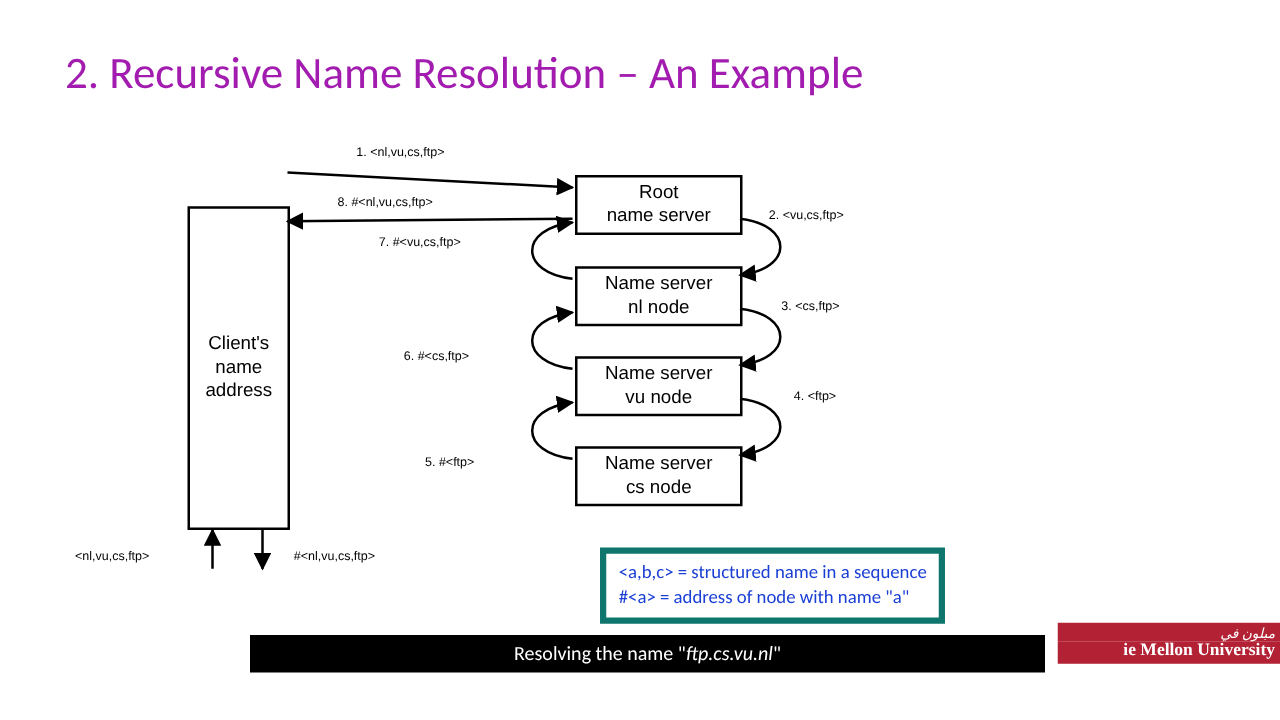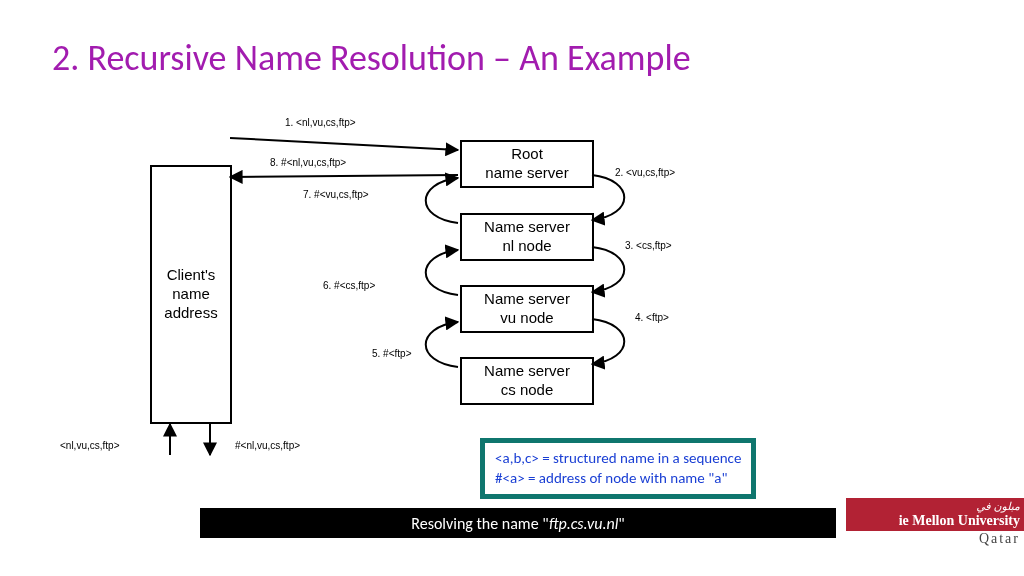--- a/index.html
+++ b/index.html
@@ -127,21 +127,21 @@
 cs node</span>
   </div>
 
   <span class="lbl" style="left:225px; top:12px;">1. &lt;nl,vu,cs,ftp&gt;</span>
   <span class="lbl" style="left:210px; top:52px;">8. #&lt;nl,vu,cs,ftp&gt;</span>
   <span class="lbl" style="left:555px; top:62px;">2. &lt;vu,cs,ftp&gt;</span>
   <span class="lbl" style="left:243px; top:84px;">7. #&lt;vu,cs,ftp&gt;</span>
   <span class="lbl" style="left:565px; top:135px;">3. &lt;cs,ftp&gt;</span>
   <span class="lbl" style="left:263px; top:175px;">6. #&lt;cs,ftp&gt;</span>
   <span class="lbl" style="left:575px; top:207px;">4. &lt;ftp&gt;</span>
-  <span class="lbl" style="left:280px; top:243px;margin-left:32px;">5. #&lt;ftp&gt;</span>
+  <span class="lbl" style="left:280px; top:260px;">5. #&lt;ftp&gt;</span>
 
   <span class="lbl" style="left:0px; top:335px;">&lt;nl,vu,cs,ftp&gt;</span>
   <span class="lbl" style="left:175px; top:335px;">#&lt;nl,vu,cs,ftp&gt;</span>
 
   <svg class="overlay" viewBox="0 0 760 360">
     <defs>
       <marker id="ah" viewBox="0 0 10 10" refX="9" refY="5" markerWidth="7" markerHeight="7" orient="auto-start-reverse">
         <path d="M 0 0 L 10 5 L 0 10 z" fill="#000"></path>
       </marker>
     </defs>
@@ -171,14 +171,13 @@
 
 <div class="footer-bar">
   <span>Resolving the name "</span>
   <span class="italic">ftp.cs.vu.nl</span>
   <span>"</span>
 </div>
 
 <div class="logo">
   <div class="bar1">مبلون في</div>
   <div class="bar2">ie Mellon University</div>
-  <div class="qatar">Qatar</div>
 </div>
 
 </body></html>

